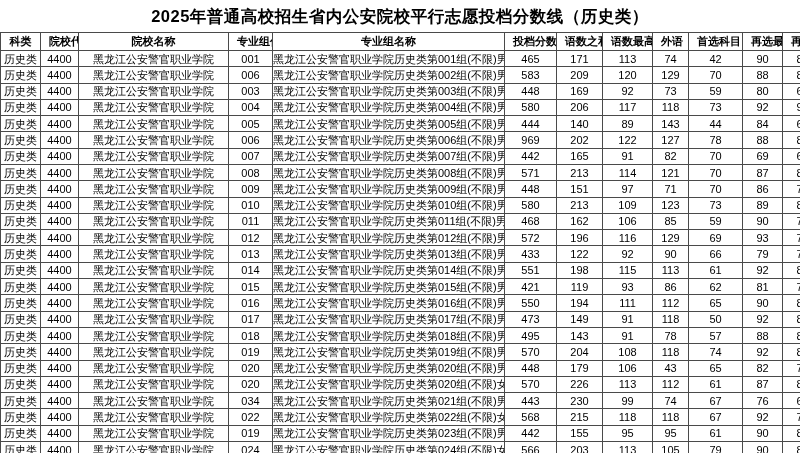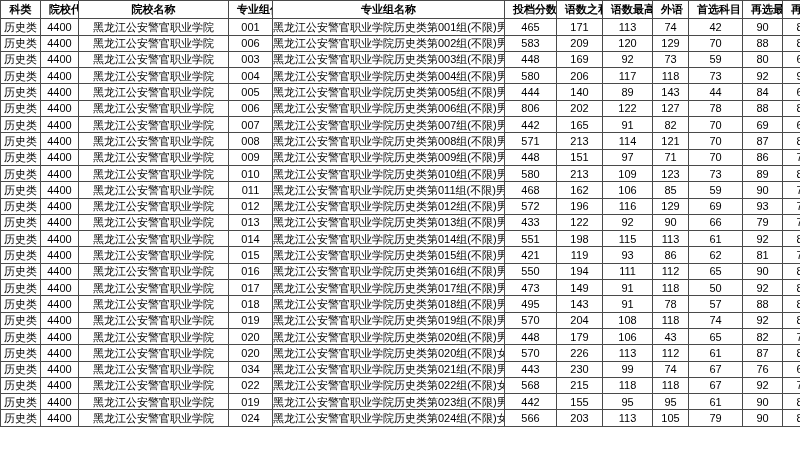--- a/index.html
+++ b/index.html
@@ -75,20 +75,21 @@
   }
   td.group-cell {
     text-align: center;
   }
 </style>
 </head>
 <body>
 
 <div class="page">
 
+  <div class="doc-title">2025年普通高校招生省内公安院校平行志愿投档分数线（历史类）</div>
 
   <table class="score-table">
     <colgroup>
       <col class="col-kelei">
       <col class="col-yxdm">
       <col class="col-yxmc">
       <col class="col-zydm">
       <col class="col-zyzmc">
       <col class="col-tdfs">
       <col class="col-yszh">
@@ -184,21 +185,21 @@
           <td>44</td>
           <td>84</td>
           <td>69</td>
         </tr>
         <tr>
           <td>历史类</td>
           <td>4400</td>
           <td class="name-cell">黑龙江公安警官职业学院</td>
           <td>006</td>
           <td class="group-cell">黑龙江公安警官职业学院历史类第006组(不限)男生</td>
-          <td>806</td>
+          <td>969</td>
           <td>202</td>
           <td>122</td>
           <td>127</td>
           <td>78</td>
           <td>88</td>
           <td>84</td>
         </tr>
         <tr>
           <td>历史类</td>
           <td>4400</td>

